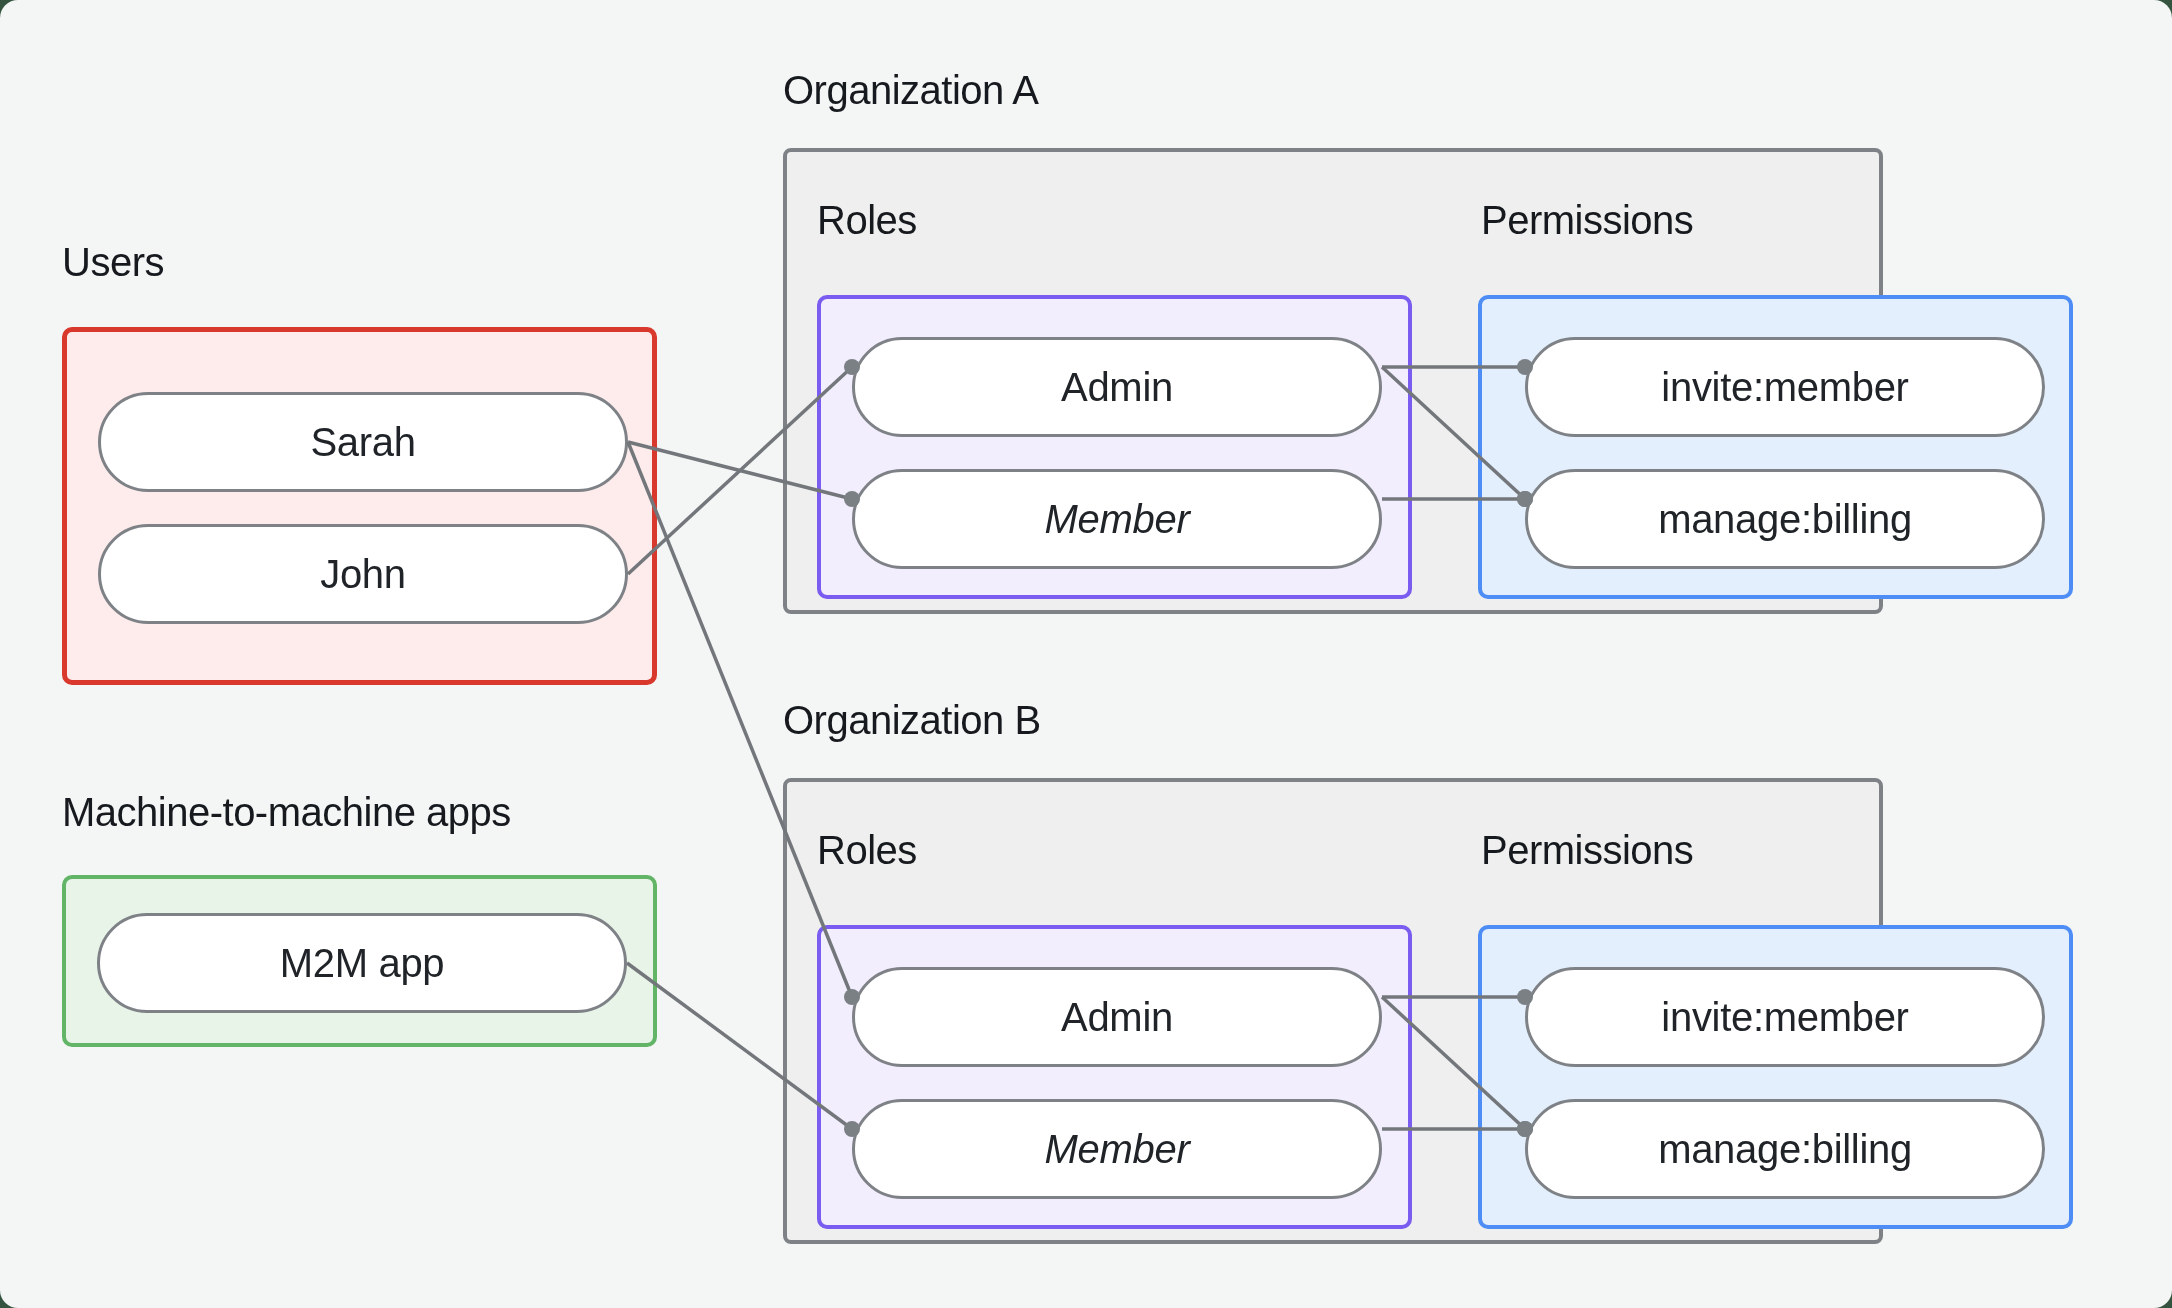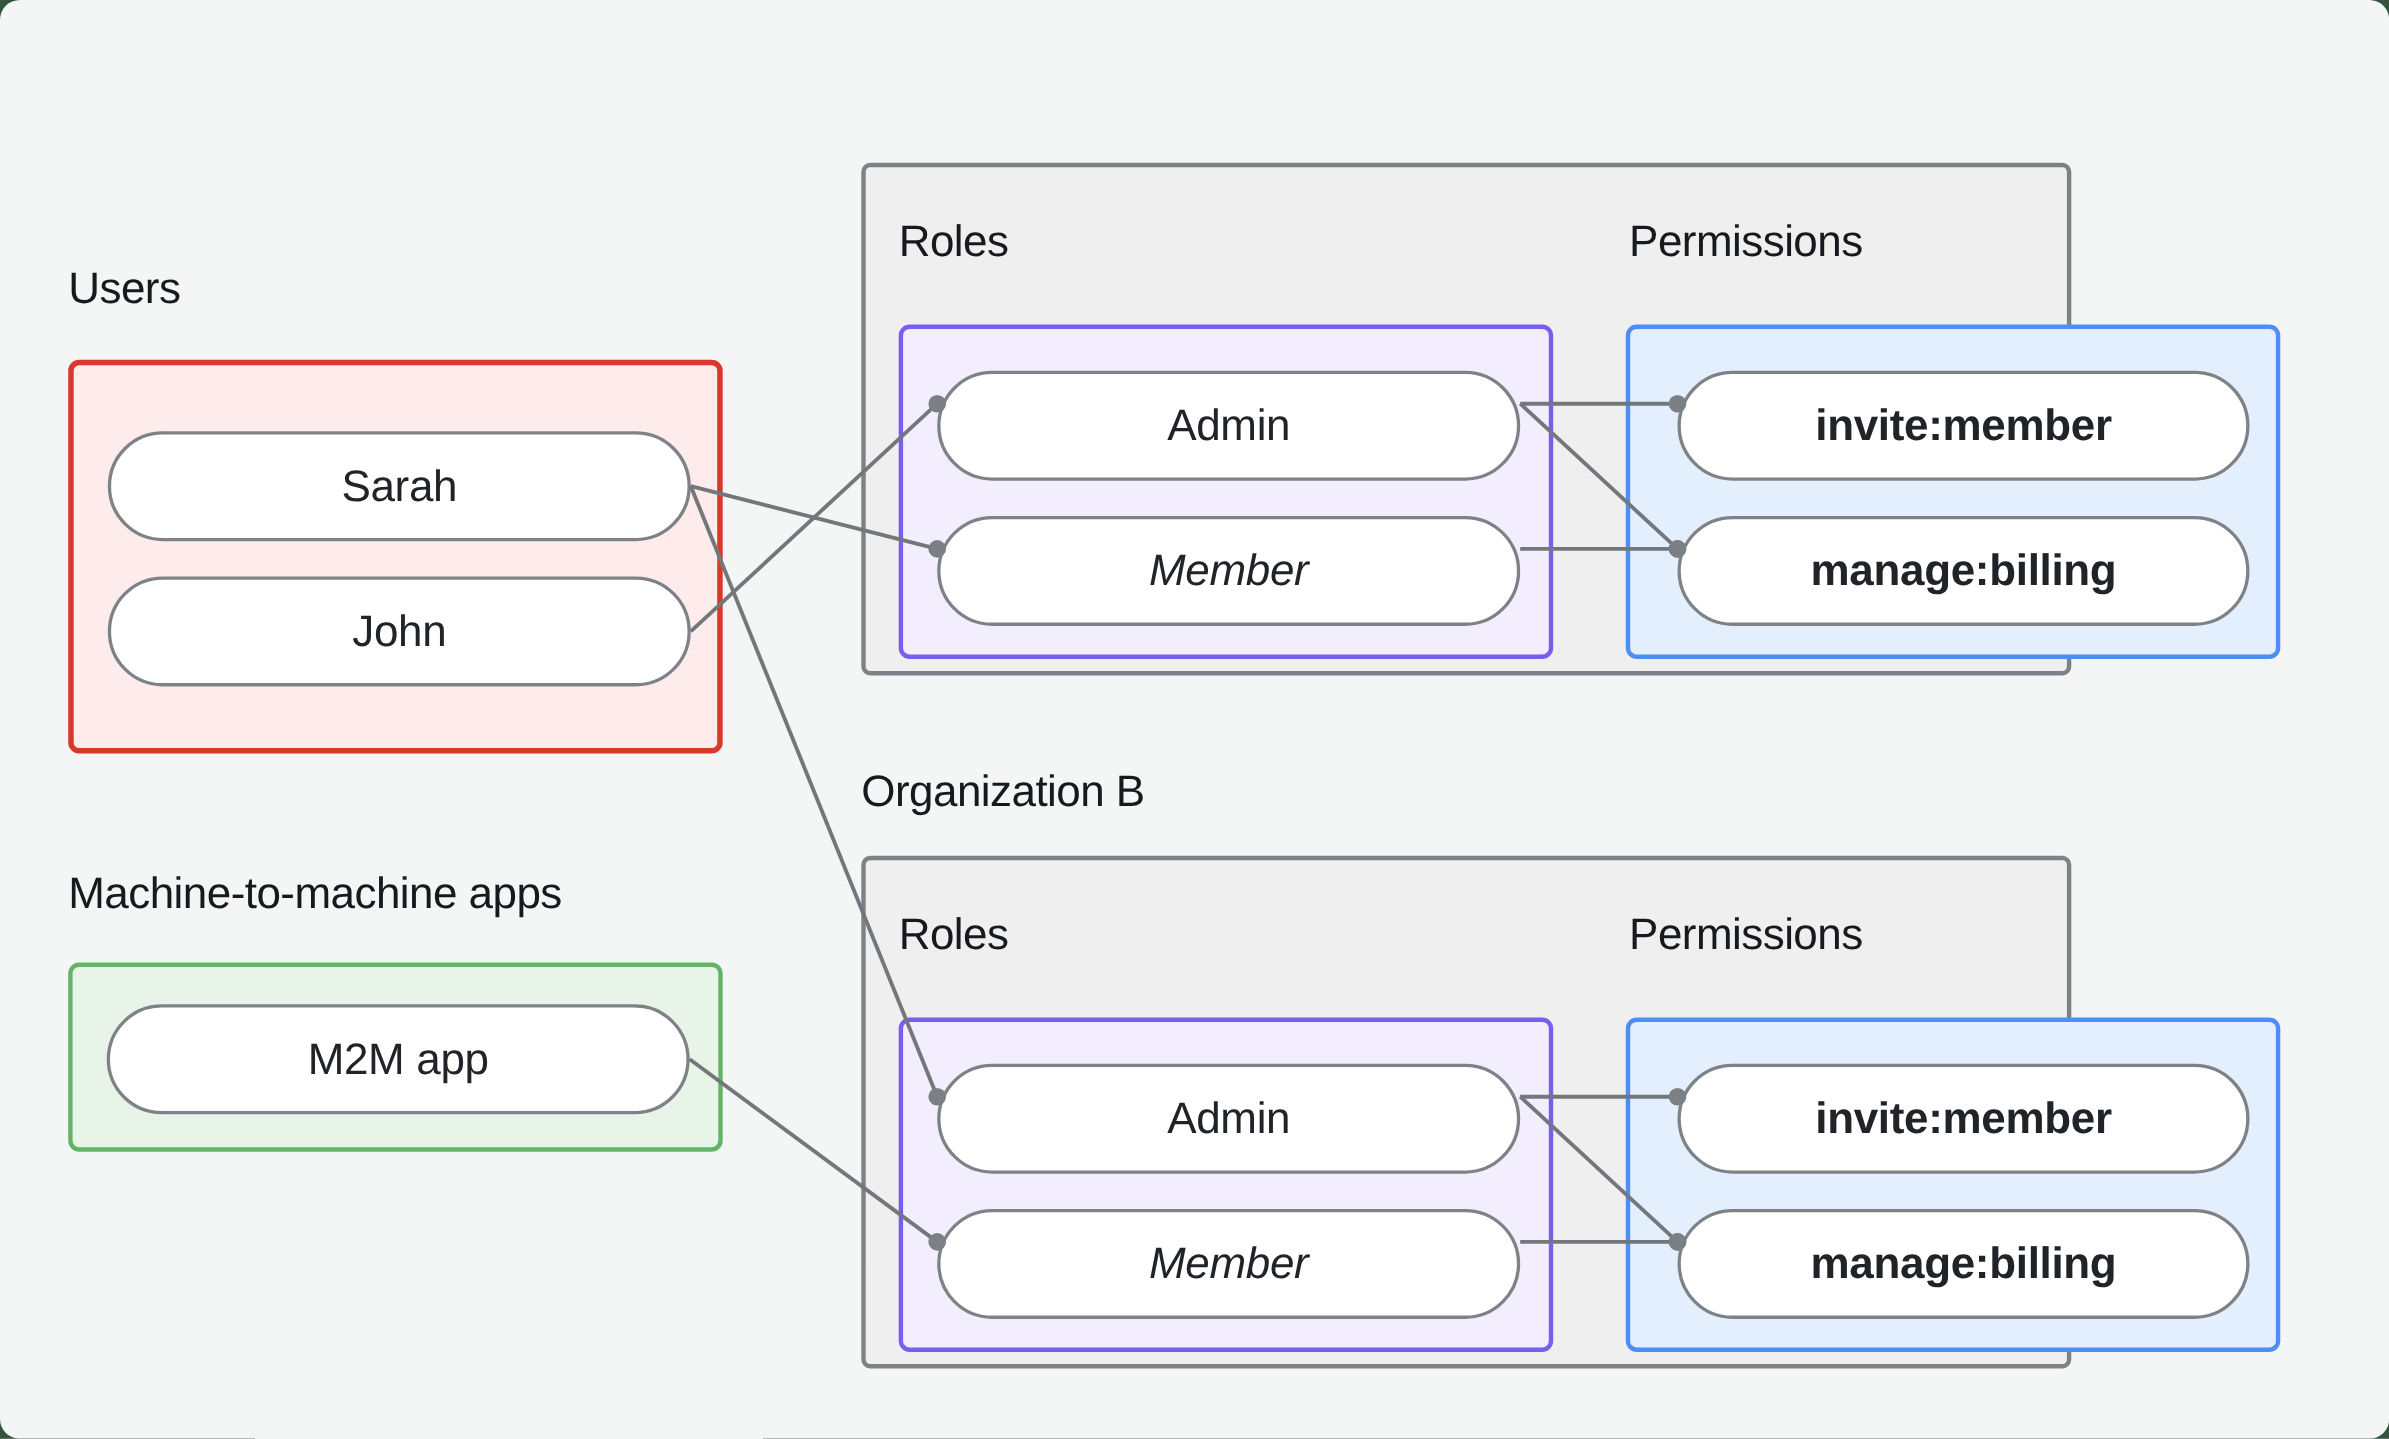--- a/index.html
+++ b/index.html
@@ -27,21 +27,21 @@
   #m2m-box{left:62px;top:875px;width:595px;height:172px;
     border:4px solid var(--green,#62b566);background:var(--green-fill,#e9f4e9);}
 
   .org-box{position:absolute;width:1100px;height:466px;border-radius:8px;
     border:4px solid var(--org-border,#7e8287);background:var(--org-fill,#eeefee);}
   #org-a-box{left:783px;top:148px;}
   #org-b-box{left:783px;top:778px;}
 
   .inner-box{position:absolute;width:595px;height:304px;border-radius:10px;top:123px;margin-top:20px;}
   .roles-box{left:30px;border:4px solid var(--purple,#7a5cf0);background:var(--purple-fill,#f3eefd);}
-  .perms-box{left:691px;border:4px solid var(--blue,#4d8df5);background:var(--blue-fill,#e3effc);font-weight:bold;}
+  .perms-box{left:691px;border:4px solid var(--blue,#4d8df5);background:var(--blue-fill,#e3effc);}
 
   .sub-label{position:absolute;top:44px;font-size:40px;line-height:48px;font-weight:500;
     color:var(--label,#16191d);letter-spacing:-0.5px;}
   .sub-label.roles{left:30px;}
   .sub-label.perms{left:694px;}
 
   .pill{
     position:absolute;height:100px;border-radius:60px;background:#ffffff;
     border:3px solid var(--pill-border,#7e8287);
     display:flex;align-items:center;justify-content:center;
@@ -74,20 +74,21 @@
     </div>
   </div>
 
   <div class="glabel" style="left:62px;top:788px">Machine-to-machine apps</div>
   <div class="group-box" id="m2m-box">
     <div class="pill" id="m2m">
       <span>M2M app</span>
     </div>
   </div>
 
+  <div class="glabel" style="left:783px;top:66px">Organization A</div>
   <div class="org-box" id="org-a-box">
     <div class="sub-label roles">Roles</div>
     <div class="sub-label perms">Permissions</div>
     <div class="inner-box roles-box">
       <div class="pill role-pill-1">
         <span>Admin</span>
       </div>
       <div class="pill role-pill-2">
         <span>Member</span>
       </div>

